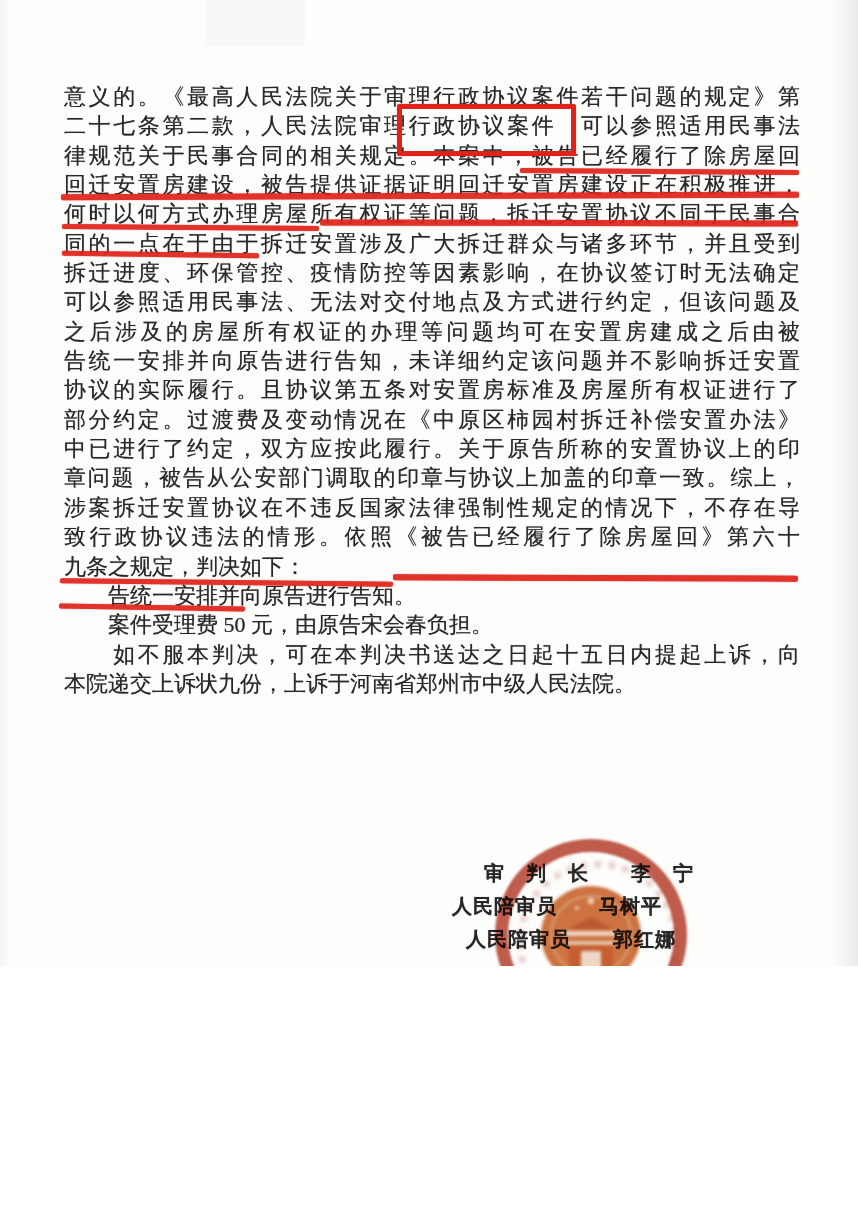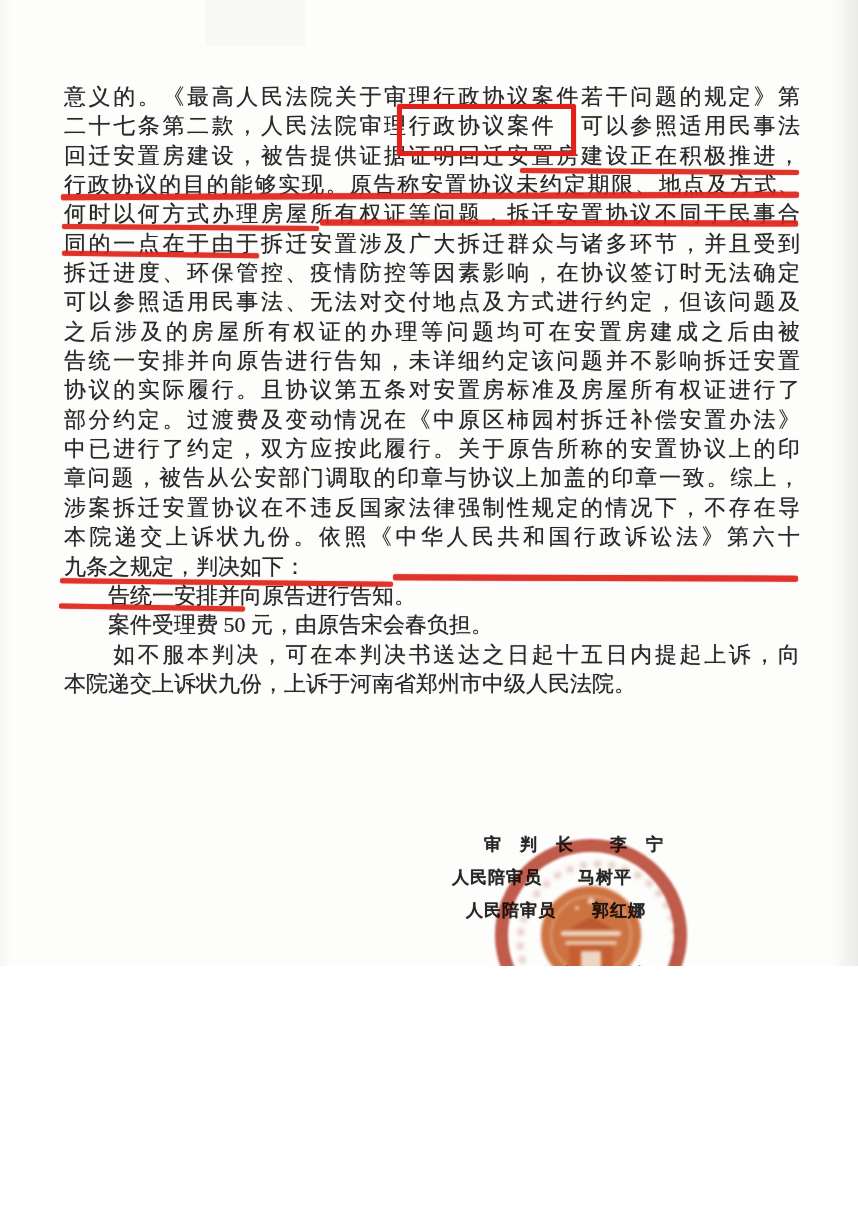--- a/index.html
+++ b/index.html
@@ -31,22 +31,22 @@
 
   
   .red-mark{position:absolute;background:#e0221a;opacity:0.92;border-radius:2px;
     box-shadow:0 0 1.2px rgba(224,34,26,0.85);}
   .red-box{position:absolute;border:5px solid #e0221a;border-radius:2px;
     background:transparent;box-shadow:0 0 1.2px rgba(224,34,26,0.7);}
 
   
   .sig-line{
     position:absolute;height:30px;line-height:30px;
-    font-size:17px;font-weight:bold;color:#262626;letter-spacing:1px;
-    text-shadow:0 0 0.8px rgba(40,40,40,0.7);white-space:pre;
+    font-size:20px;font-weight:bold;color:#262626;letter-spacing:1px;
+    text-shadow:0 0 0.8px rgba(40,40,40,0.7);white-space:pre;margin-top:28px;
   }
 
   
   .seal{position:absolute;left:495px;top:839px;width:192px;height:192px;
     mix-blend-mode:multiply;pointer-events:none;}
   .seal-ring{position:absolute;left:0;top:0;width:166px;height:166px;
     border:13px solid rgba(178,52,32,0.80);border-radius:50%;
     filter:blur(1.3px);}
   .seal-inner-smudge{position:absolute;left:22px;top:22px;width:148px;height:148px;
     border:7px dotted rgba(165,60,40,0.28);border-radius:50%;filter:blur(2.2px);}
@@ -63,34 +63,34 @@
 
 <div class="page">
 
   <div class="edge-left"></div>
   <div class="edge-right"></div>
   <div class="corner-smudge"></div>
 
   <div class="text-block">
       <div class="tline">意义的。《最高人民法院关于审理行政协议案件若干问题的规定》第</div>
       <div class="tline">二十七条第二款，人民法院审理行政协议案件　可以参照适用民事法</div>
+      <div class="tline">律规范关于民事合同的相关规定。本案中，被告已经履行了除房屋回</div>
       <div class="tline">回迁安置房建设，被告提供证据证明回迁安置房建设正在积极推进，</div>
-      <div class="tline">行政协议的目的能够实现。原告称安置协议未约定期限、地点及方式、</div>
       <div class="tline">何时以何方式办理房屋所有权证等问题，拆迁安置协议不同于民事合</div>
       <div class="tline">同的一点在于由于拆迁安置涉及广大拆迁群众与诸多环节，并且受到</div>
       <div class="tline">拆迁进度、环保管控、疫情防控等因素影响，在协议签订时无法确定</div>
       <div class="tline">可以参照适用民事法、无法对交付地点及方式进行约定，但该问题及</div>
       <div class="tline">之后涉及的房屋所有权证的办理等问题均可在安置房建成之后由被</div>
       <div class="tline">告统一安排并向原告进行告知，未详细约定该问题并不影响拆迁安置</div>
       <div class="tline">协议的实际履行。且协议第五条对安置房标准及房屋所有权证进行了</div>
       <div class="tline">部分约定。过渡费及变动情况在《中原区柿园村拆迁补偿安置办法》</div>
       <div class="tline">中已进行了约定，双方应按此履行。关于原告所称的安置协议上的印</div>
       <div class="tline">章问题，被告从公安部门调取的印章与协议上加盖的印章一致。综上，</div>
       <div class="tline">涉案拆迁安置协议在不违反国家法律强制性规定的情况下，不存在导</div>
-      <div class="tline">本院递交上诉状九份。依照《中华人民共和国行政诉讼法》第六十</div>
+      <div class="tline">致行政协议违法的情形。依照《被告已经履行了除房屋回》第六十</div>
       <div class="tline short">九条之规定，判决如下：</div>
       <div class="tline short">　　告统一安排并向原告进行告知。</div>
       <div class="tline short">　　案件受理费 50 元，由原告宋会春负担。</div>
       <div class="tline">　　如不服本判决，可在本判决书送达之日起十五日内提起上诉，向</div>
       <div class="tline short">本院递交上诉状九份，上诉于河南省郑州市中级人民法院。</div>
     </div>
 
   <div class="red-box" style="left:397px;top:104px;width:169px;height:42px;"></div>
   <div class="red-mark" style="left:520px;top:169px;width:279px;height:5px;transform:rotate(0.4deg);"></div>
   <div class="red-mark" style="left:61px;top:193px;width:738px;height:6px;transform:rotate(-0.2deg);"></div>

